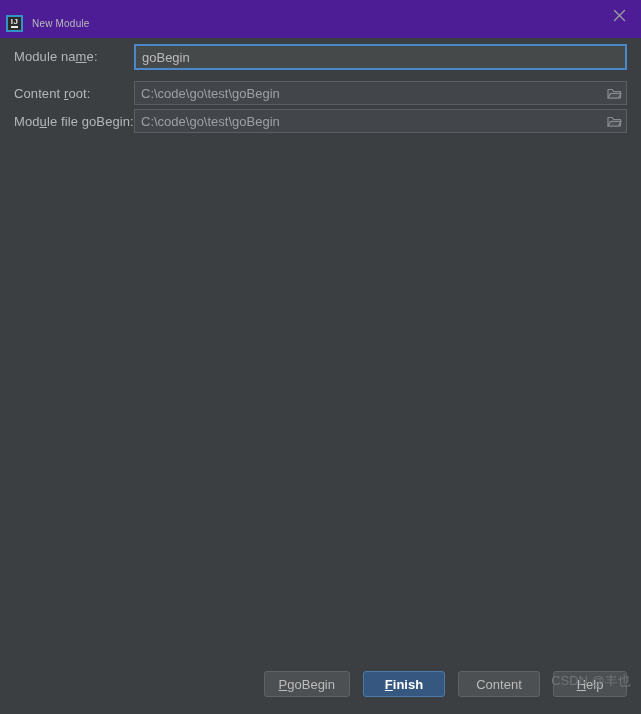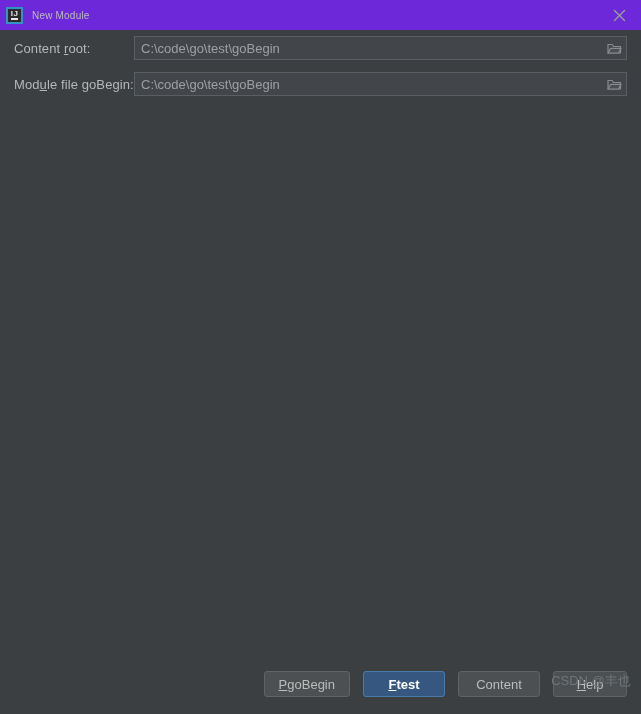--- a/index.html
+++ b/index.html
@@ -22,24 +22,24 @@
     background: #3c3f41;
     display: flex;
     flex-direction: column;
   }
 
   
   .titlebar {
     position: relative;
     height: 30px;
     flex: 0 0 30px;
-    background: #6d28d9;
-    display: flex;
-    align-items: center;
-    padding: 0 0 0 6px;
+    background: #4c1d95;
+    display: flex;
+    align-items: center;
+    padding: 8px 0 0 6px;
   }
   .app-icon {
     width: 17px;
     height: 17px;
     flex: 0 0 17px;
     background: #2b2b2b;
     border: 2px solid #3592c4;
     box-sizing: border-box;
     position: relative;
     margin-right: 9px;
@@ -88,21 +88,21 @@
 
   
   .form {
     flex: 0 0 auto;
     padding: 6px 14px 0 14px;
   }
   .form-row {
     display: flex;
     align-items: center;
     height: 24px;
-    margin-bottom: 12px;
+    margin-bottom: 4px;
   }
   .form-row.first { margin-bottom: 13px; }
   .row-label {
     flex: 0 0 auto;
     width: 120px;
     font-size: 13px;
     color: #b4b7ba;
     white-space: nowrap;
     letter-spacing: 0.1px;
   }
@@ -223,20 +223,26 @@
     <div class="title-text">New Module</div>
     <div class="close-button">
       <svg width="13" height="13" viewBox="0 0 13 13" aria-hidden="true">
         <path d="M1.5 1.5 L11.5 11.5 M11.5 1.5 L1.5 11.5" stroke="#9a9da1" stroke-width="1.4" stroke-linecap="round" fill="none"></path>
       </svg>
     </div>
   </div>
 
   <div class="form">
 
+    <div class="form-row first">
+      <div class="row-label"><span>Module na</span><u>m</u><span>e:</span></div>
+      <div class="field-wrap">
+        <input class="textfield" type="text" spellcheck="false" value="goBegin" style="">
+      </div>
+    </div>
 
     <div class="form-row">
       <div class="row-label"><span>Content </span><u>r</u><span>oot:</span></div>
       <div class="field-wrap">
         <input class="pathfield" type="text" spellcheck="false" value="C:\code\go\test\goBegin" style="">
         <div class="browse-button">
           <svg width="15" height="13" viewBox="0 0 15 13" aria-hidden="true">
             <path d="M1 2.5 L1 11 L13.5 11 L13.5 4.5 L6.5 4.5 L5.2 2.5 Z" fill="none" stroke="#888c90" stroke-width="1.2" stroke-linejoin="round"></path>
             <path d="M1 11 L3.6 6.4 L14 6.4 L11.6 11 Z" fill="#4c5052" stroke="#888c90" stroke-width="1.2" stroke-linejoin="round"></path>
           </svg>
@@ -264,21 +270,21 @@
   <div class="buttonbar">
     <div class="btn">
         <span></span>
         <u>P</u>
         <span>goBegin</span>
       </div>
 
     <div class="btn default">
         <span></span>
         <u>F</u>
-        <span>test</span>
+        <span>inish</span>
       </div>
 
     <div class="btn">
         <span>Content</span>
         <u></u>
         <span></span>
       </div>
 
     <div class="btn help">
         <span></span>

